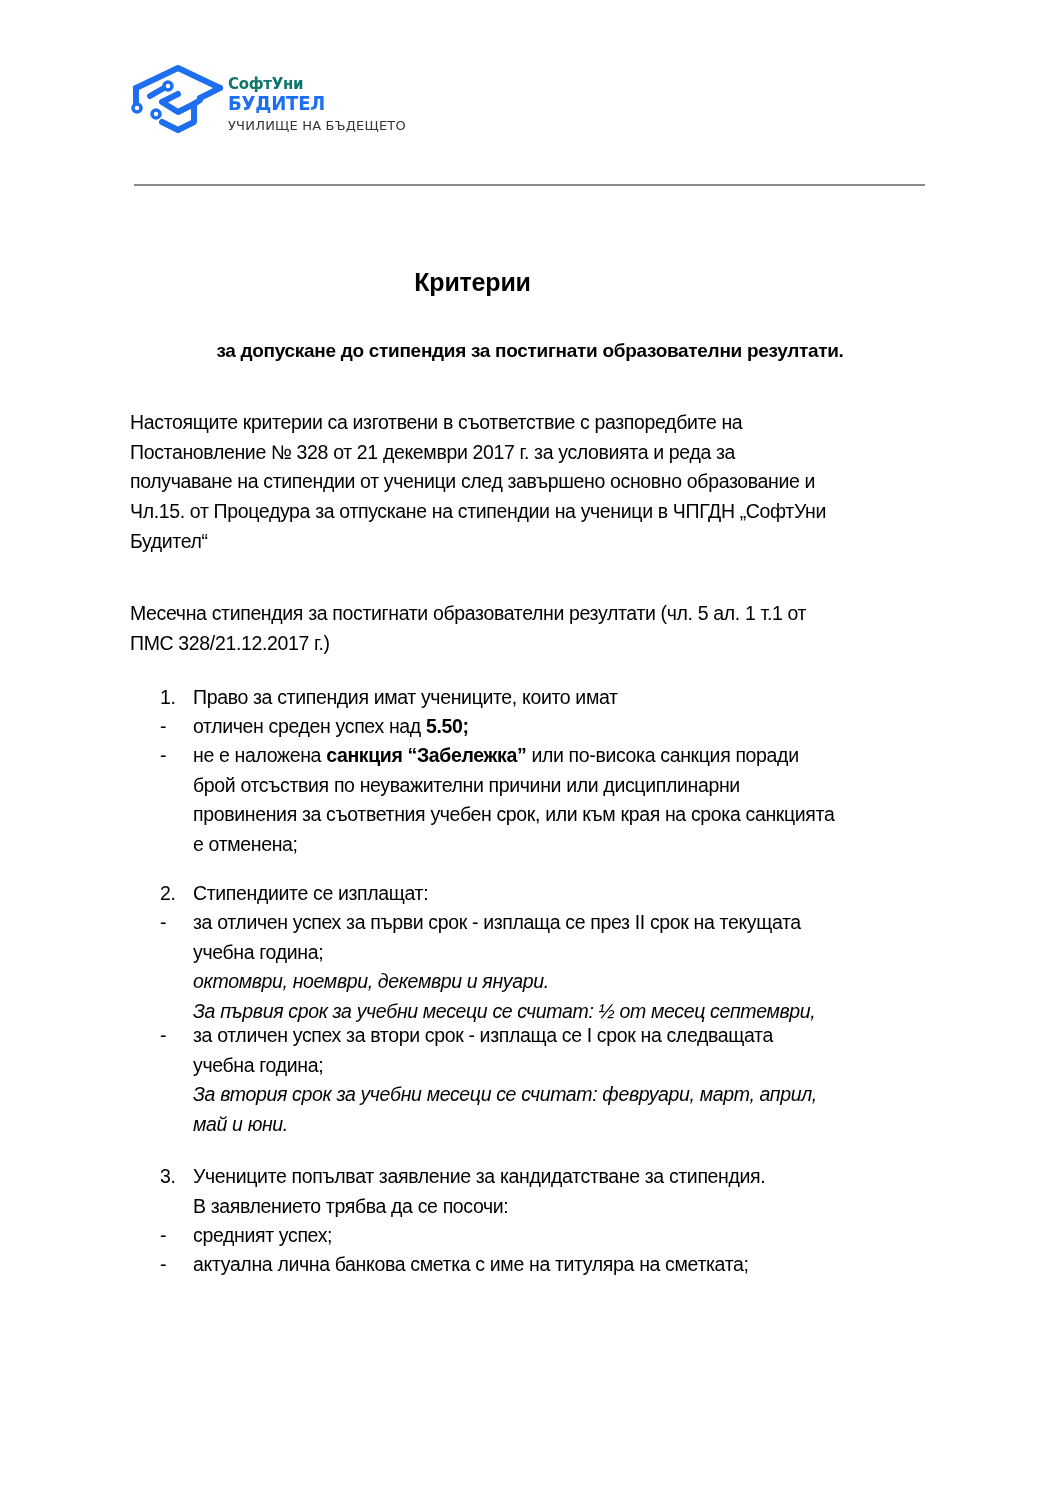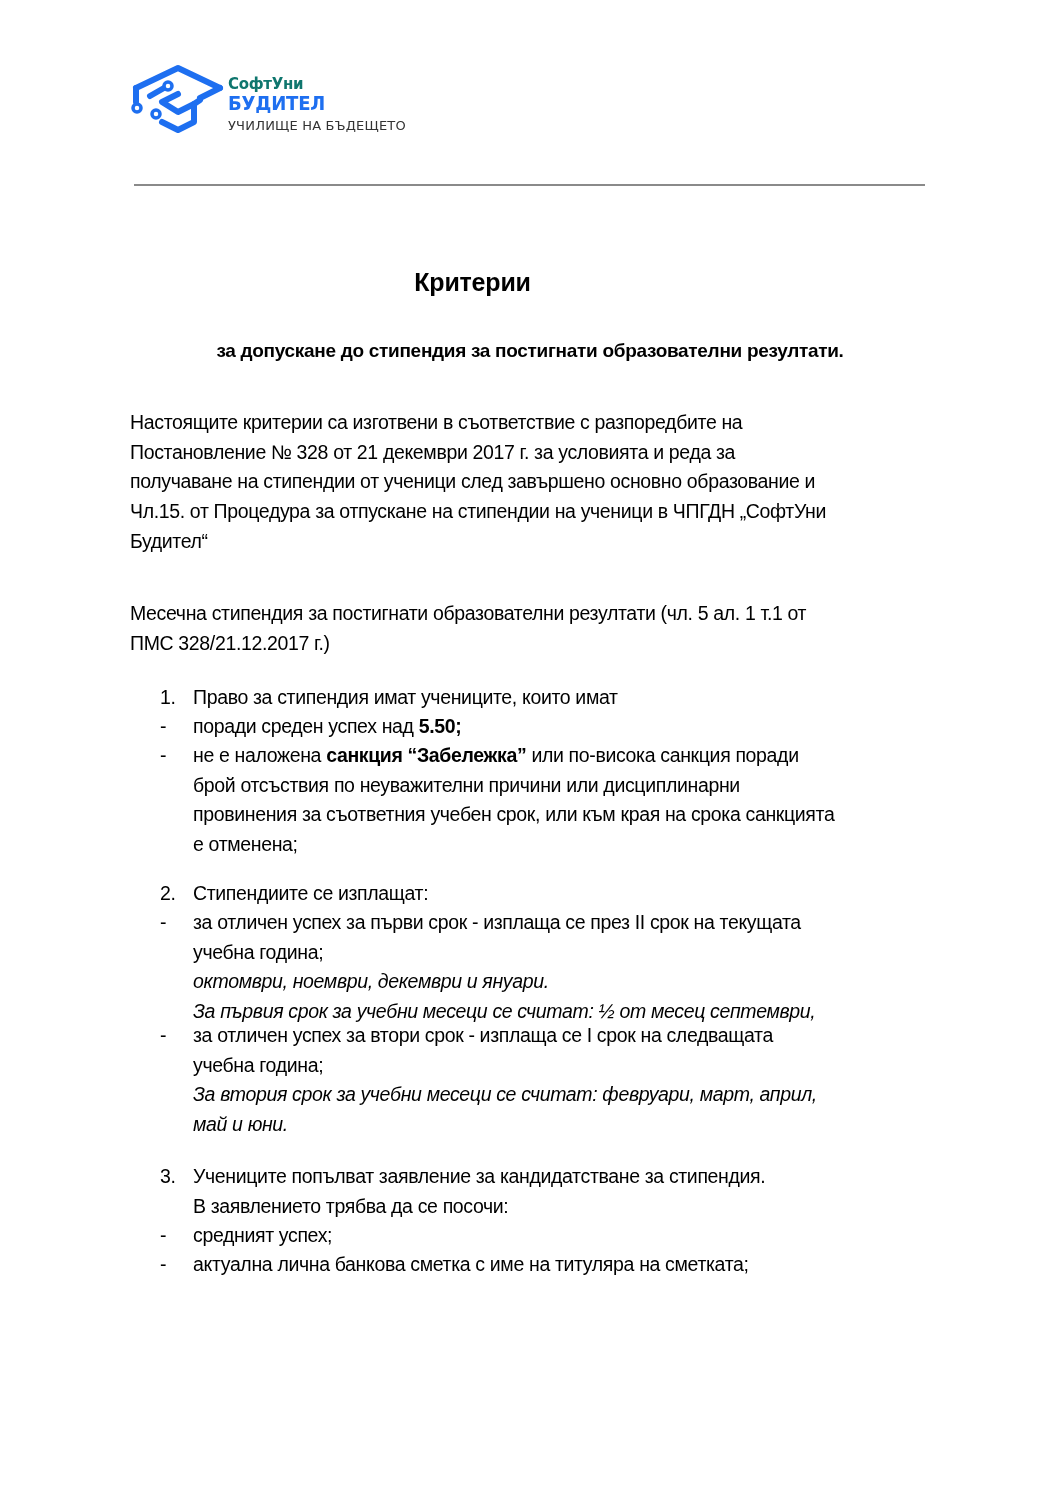--- a/index.html
+++ b/index.html
@@ -165,21 +165,21 @@
   <div>ПМС 328/21.12.2017 г.)</div>
 </div>
 
 <div>
   <div class="list-row" style="top:683px;left:0;width:1060px;">
     <span class="marker">1.</span>
     <span class="row-text">Право за стипендия имат учениците, които имат</span>
   </div>
   <div class="list-row" style="top:712px;left:0;width:1060px;">
     <span class="marker">-</span>
-    <span class="row-text"><span>поради среден успех над </span><b>5.50;</b></span>
+    <span class="row-text"><span>отличен среден успех над </span><b>5.50;</b></span>
   </div>
   <div class="list-row" style="top:741px;left:0;width:1060px;">
     <span class="marker">-</span>
     <span class="row-text">
       <div><span>не е наложена </span><b>санкция “Забележка”</b><span> или по-висока санкция поради</span></div>
       <div>брой отсъствия по неуважителни причини или дисциплинарни</div>
       <div>провинения за съответния учебен срок, или към края на срока санкцията</div>
       <div>е отменена;</div>
     </span>
   </div>

